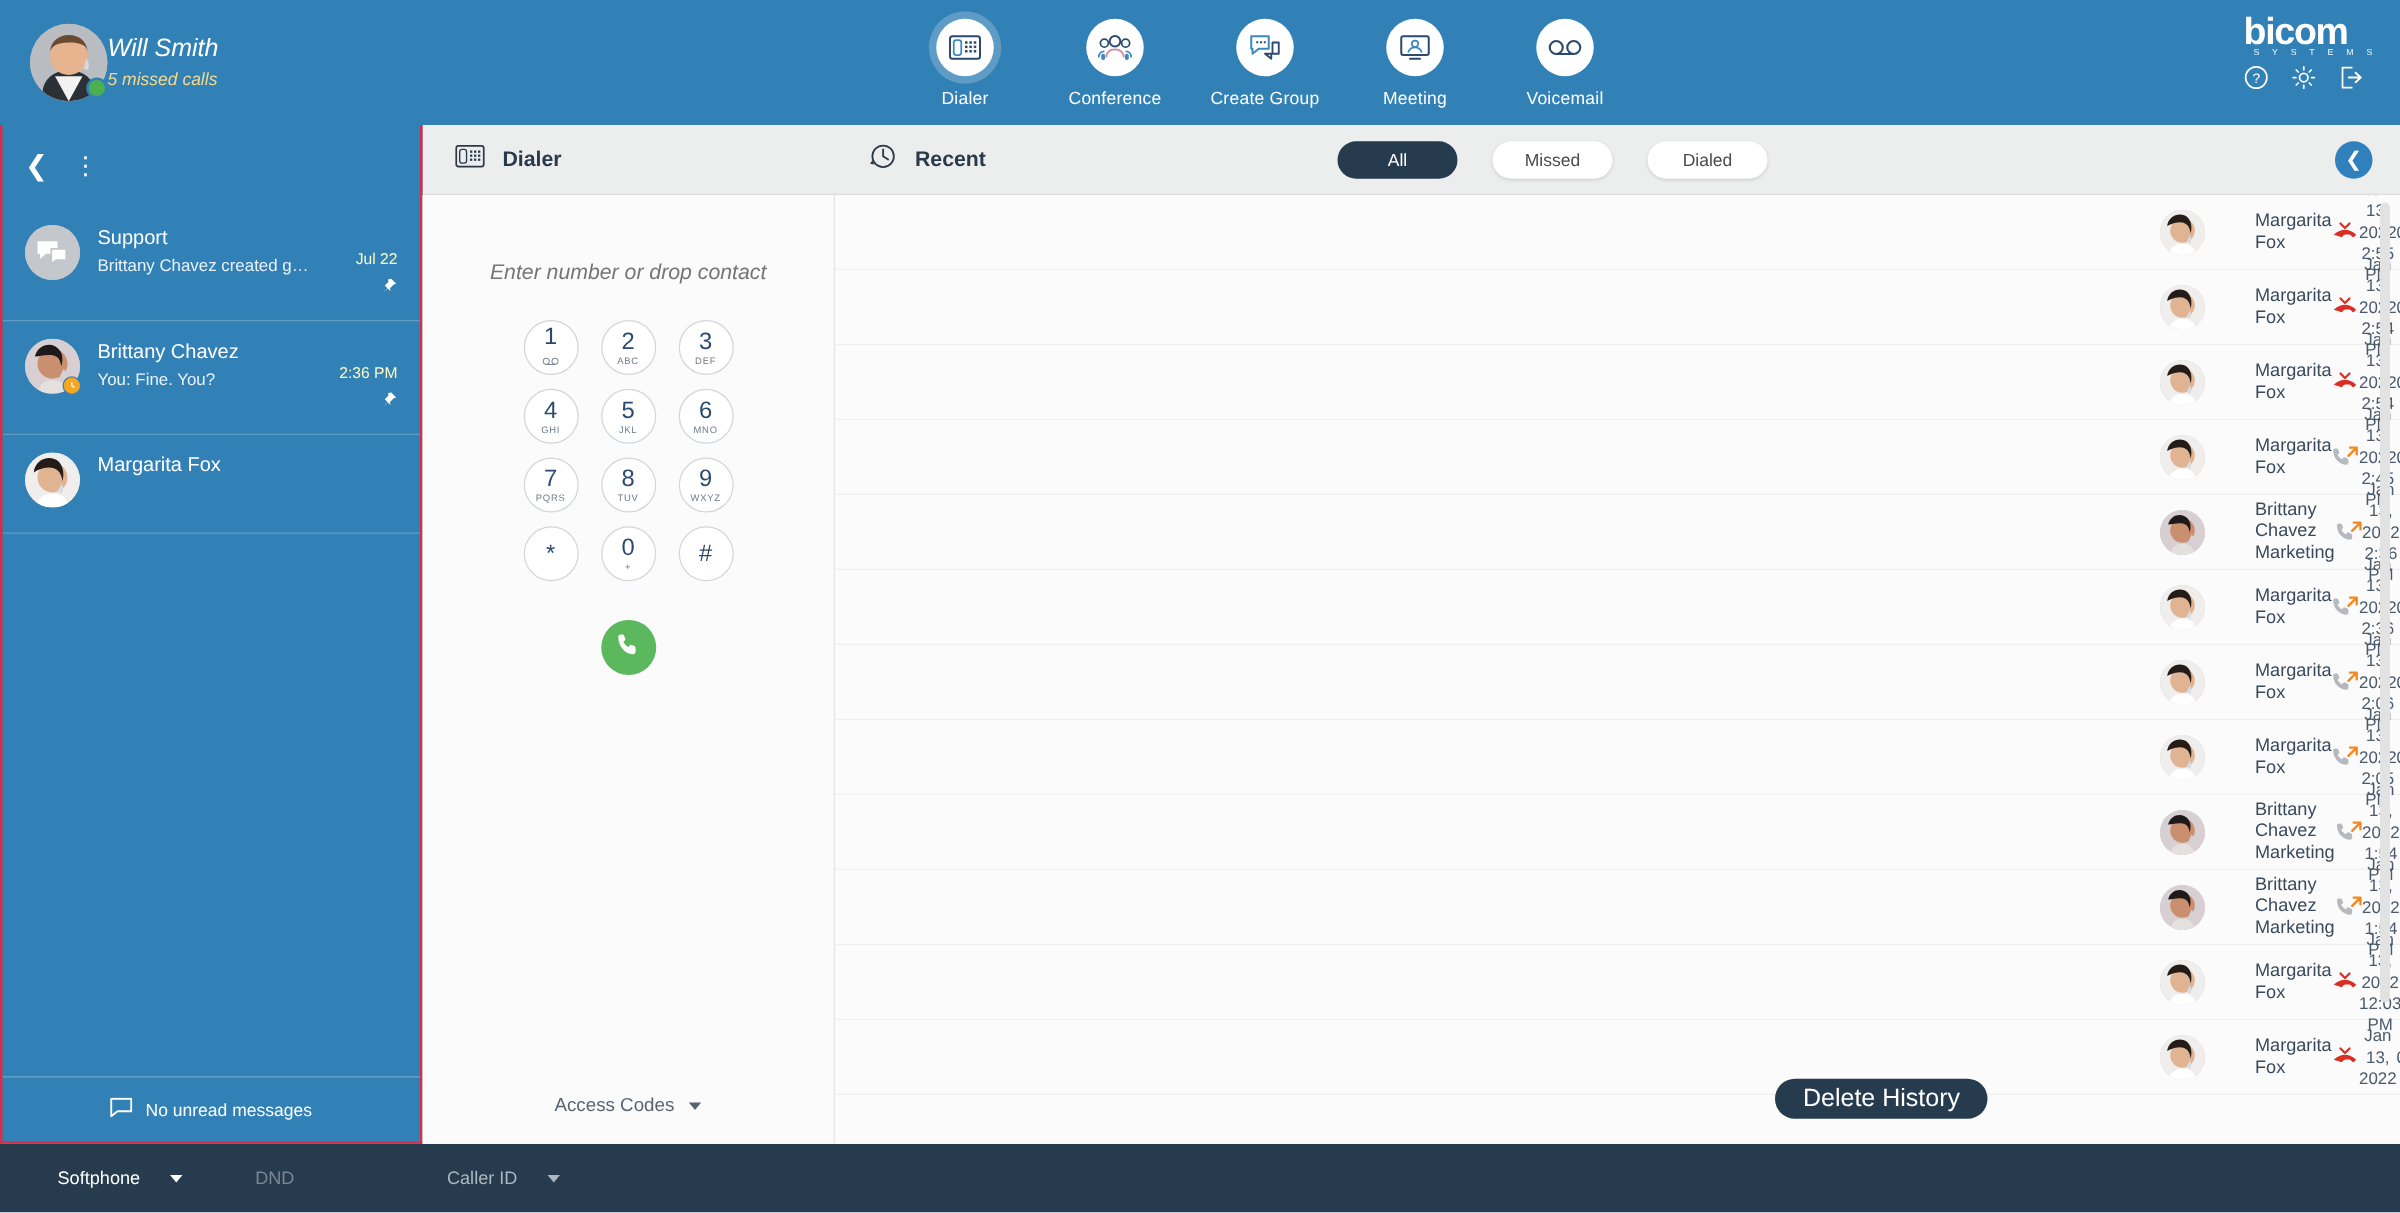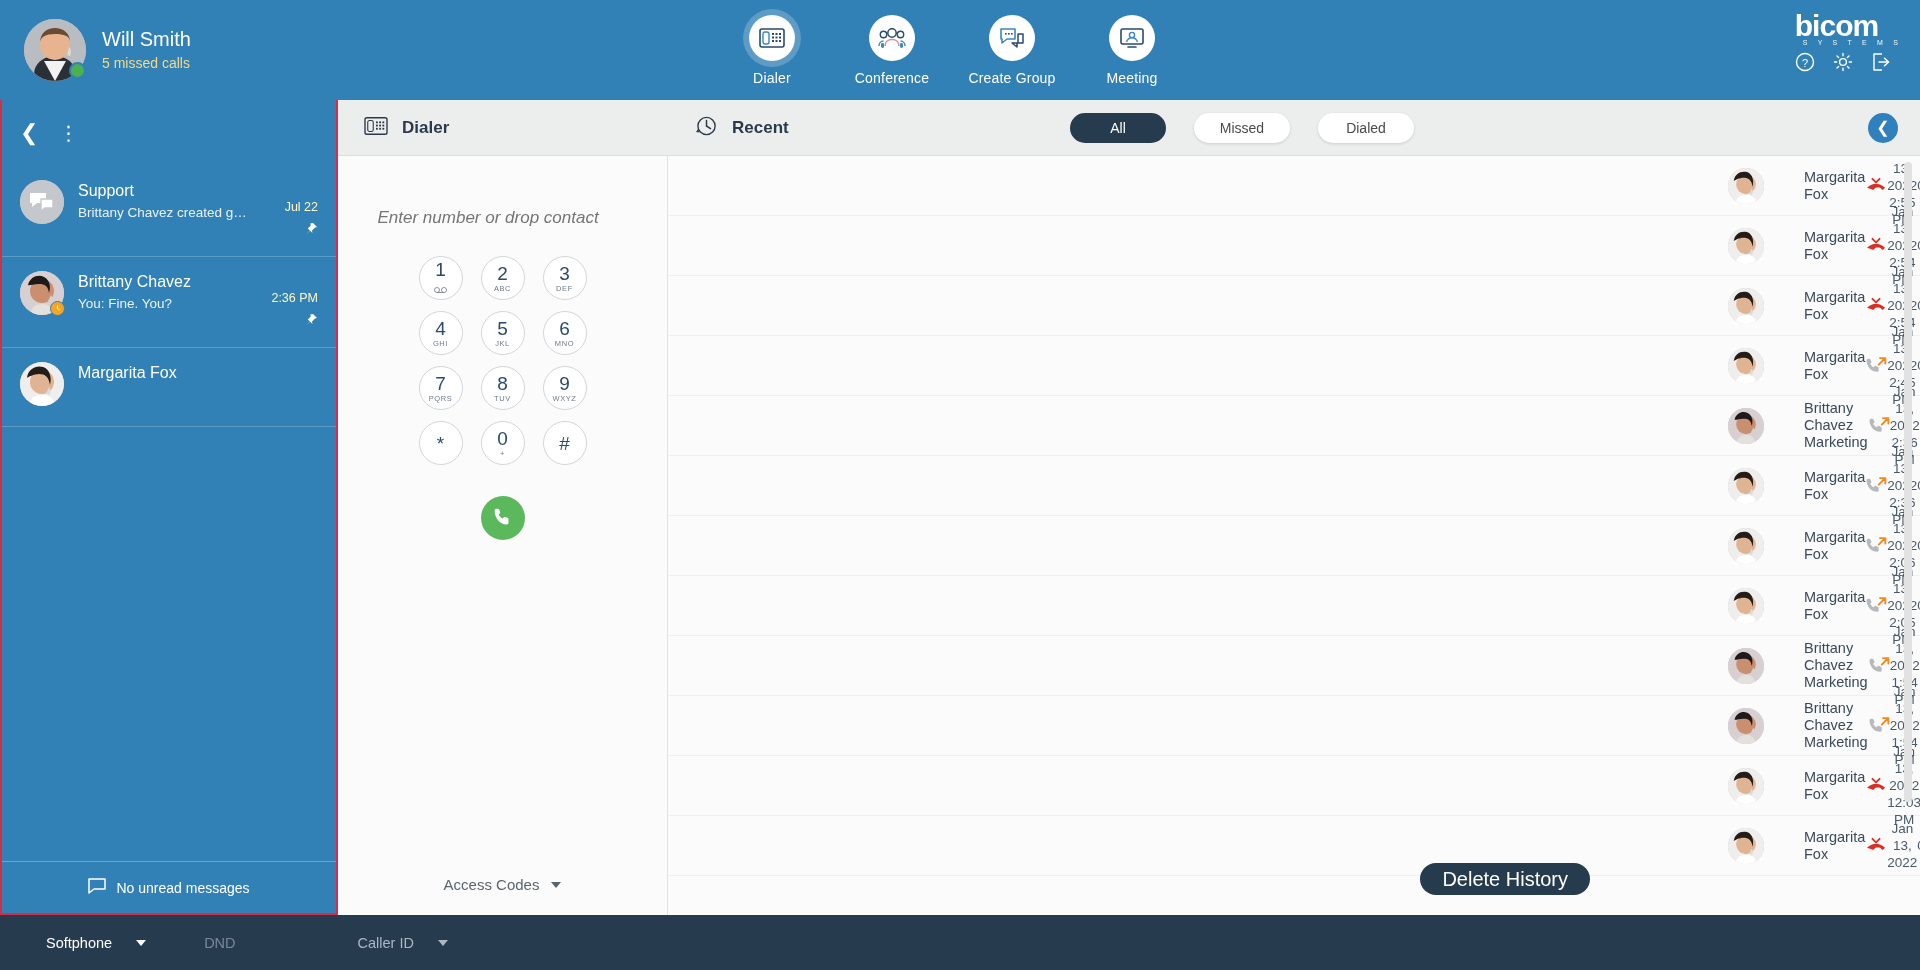--- a/index.html
+++ b/index.html
@@ -21,21 +21,21 @@
   .avatar {
     width: 62px; height: 62px; border-radius: 50%; overflow: hidden;
     background: #b9bcc0; position: relative;
   }
   .avatar svg { display: block; width: 100%; height: 100%; }
   .presence-dot {
     position: absolute; right: 0px; bottom: 2px;
     width: 17px; height: 17px; border-radius: 50%; background: #4caf50;
     border: 2px solid #3180b6;
   }
-  .user-text { margin-left: 16px; }
+  .user-text { margin-left: 0; font-style: italic; }
   .user-name { color: #ffffff; font-size: 20px; line-height: 24px; }
   .user-sub { color: #f5d98a; font-size: 14px; line-height: 20px; margin-top: 2px; }
 
   .nav-icons { display: flex; align-items: center; gap: 0px; margin-left: 372px; }
   .nav-item {
     width: 120px; display: flex; flex-direction: column; align-items: center;
     cursor: pointer; user-select: none;
   }
   .nav-circle {
     width: 46px; height: 46px; border-radius: 50%; background: #ffffff;
@@ -128,21 +128,21 @@
     font-size: 16px; cursor: pointer;
   }
 
   .panes { flex: 1 1 auto; display: flex; min-height: 0; background: #fbfbfb; }
   .dialer-pane {
     width: 330px; flex: 0 0 330px; border-right: 1px solid #e4e4e4;
     display: flex; flex-direction: column; align-items: center; padding-top: 50px;
     position: relative; background:#fbfbfb;
   }
   .dial-input {
-    width: 250px; font-size: 17px; color: #0f172a; font-style: italic;
+    width: 250px; text-align: center; font-size: 17px; color: #0f172a; font-style: italic;
     line-height: 23px; border: none; outline: none; background: transparent;
     font-family: "Liberation Sans", sans-serif;
   }
   .keypad { margin-top: 22px; display: grid; grid-template-columns: repeat(3, 62px); gap: 1px 0px; }
   .key {
     width: 62px; height: 54px; display:flex; align-items:center; justify-content:center; cursor:pointer;
   }
   .key-circle {
     width: 44px; height: 44px; border-radius: 50%; border: 1px solid #d3d6da; background:#ffffff;
     display:flex; flex-direction:column; align-items:center; justify-content:center;
@@ -281,20 +281,30 @@
           <svg width="26" height="24" viewBox="0 0 26 24">
             <rect x="2" y="3" width="22" height="15" rx="1.6" fill="none" stroke="#2b4a6f" stroke-width="1.6"></rect>
             <circle cx="13" cy="9" r="2.6" fill="none" stroke="#3b88c3" stroke-width="1.4"></circle>
             <path d="M7.5 16c1-3 3.2-4.2 5.5-4.2S17.5 13 18.5 16" fill="none" stroke="#3b88c3" stroke-width="1.4"></path>
             <path d="M9 21h8" stroke="#2b4a6f" stroke-width="1.6" stroke-linecap="round"></path>
           </svg>
         </div>
         <div class="nav-label">Meeting</div>
       </div>
 
+      <div class="nav-item">
+        <div class="nav-circle">
+          <svg width="28" height="18" viewBox="0 0 28 18">
+            <circle cx="7" cy="9" r="5.2" fill="none" stroke="#2b4a6f" stroke-width="1.7"></circle>
+            <circle cx="21" cy="9" r="5.2" fill="none" stroke="#2b4a6f" stroke-width="1.7"></circle>
+            <path d="M7 14.2h14" stroke="#2b4a6f" stroke-width="1.7"></path>
+          </svg>
+        </div>
+        <div class="nav-label">Voicemail</div>
+      </div>
 
     </div>
 
     <div class="brand-block">
       <div class="brand-logo">bicom</div>
       <div class="brand-sub">S Y S T E M S</div>
       <div class="brand-icons">
         <span class="bi">
           <svg width="20" height="20" viewBox="0 0 20 20">
               <circle cx="10" cy="10" r="8.5" fill="none" stroke="#fff" stroke-width="1.4"></circle>

